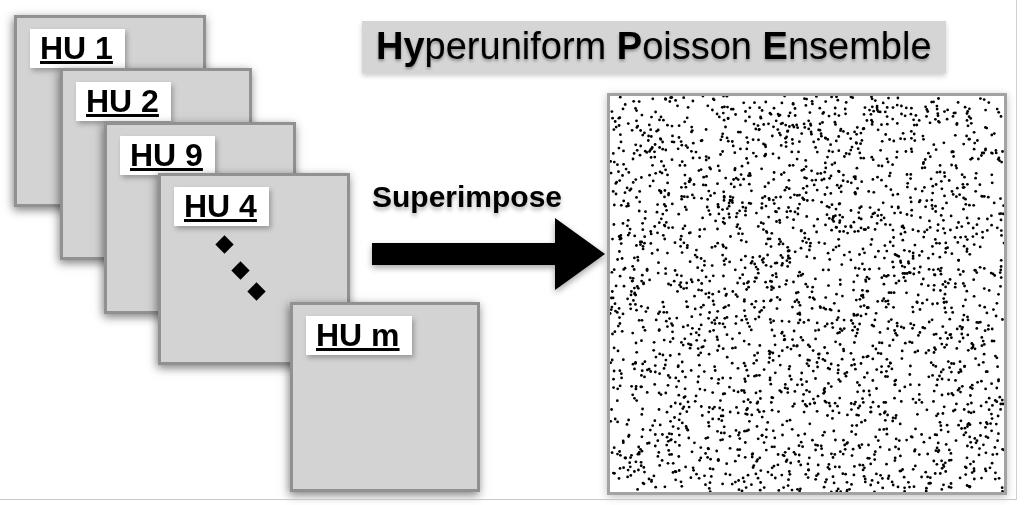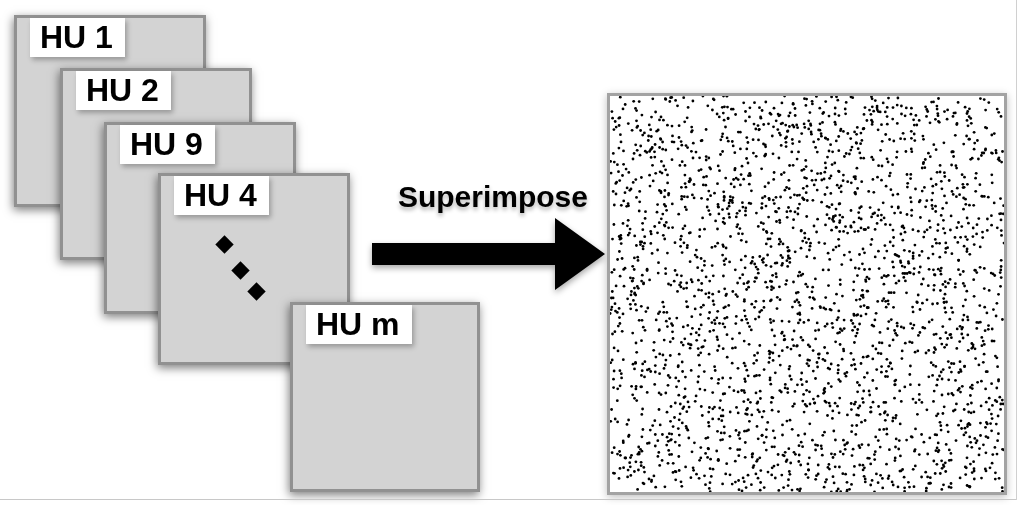--- a/index.html
+++ b/index.html
@@ -25,29 +25,30 @@
   }
   .sq1 { left: 14px;  top: 15px;  }
   .sq2 { left: 60px;  top: 68px;  }
   .sq3 { left: 104px; top: 122px; }
   .sq4 { left: 150px; top: 173px; margin-left: 8px; }
   .sqm { left: 262px; top: 302px; width: 190px; height: 190px; margin-left: 28px; }
 
   .hu-label {
     position: absolute;
     left: 13px;
-    top: 0;
+    top: 11px;
     background: #ffffff;
     padding: 3px 12px 4px 10px;
     font-size: 32px;
     font-weight: bold;
     color: #000000;
     line-height: 32px;
     white-space: nowrap;
     box-shadow: 2px 3px 5px rgba(0,0,0,0.28);
+    text-decoration: underline;
   }
 
   
   .ellipsis-dot {
     position: absolute;
     width: 13px;
     height: 13px;
     background: #000000;
     transform: rotate(45deg);
   }
@@ -70,21 +71,21 @@
     box-shadow: 0 3px 5px rgba(0,0,0,0.2);
   }
   .title b { font-weight: bold; }
 
   
   .superimpose {
     position: absolute;
     left: 372px;
     top: 180px;
     width: 216px;
-    text-align: right;
+    text-align: left;
     font-size: 30px;
     font-weight: bold;
     color: #000000;
     text-shadow: 0 3px 4px rgba(0,0,0,0.3);
     white-space: nowrap;
   }
   .arrow-svg {
     position: absolute;
     left: 372px;
     top: 218px;
@@ -138,20 +139,21 @@
   </div>
 
   <div class="ellipsis-dot ed1"></div>
   <div class="ellipsis-dot ed2"></div>
   <div class="ellipsis-dot ed3"></div>
 
   <div class="hu-square sqm">
     <span class="hu-label">HU m</span>
   </div>
 
+  <div class="title"><span><b>Hy</b><span>peruniform</span></span> <span><b>P</b><span>oisson</span></span> <span><b>E</b><span>nsemble</span></span></div>
 
   <div class="superimpose">Superimpose</div>
   <svg class="arrow-svg" width="233" height="72" viewBox="0 0 233 72">
     <polygon points="0,25 183,25 183,0 233,36 183,72 183,47 0,47" fill="#000000"></polygon>
   </svg>
 
   <div class="pattern">
     <svg viewBox="0 0 394 396" preserveAspectRatio="none">
         <circle cx="84.4" cy="346.8" r="1.4" fill="#000000"></circle>
         <circle cx="206.6" cy="136.0" r="1.4" fill="#000000"></circle>

